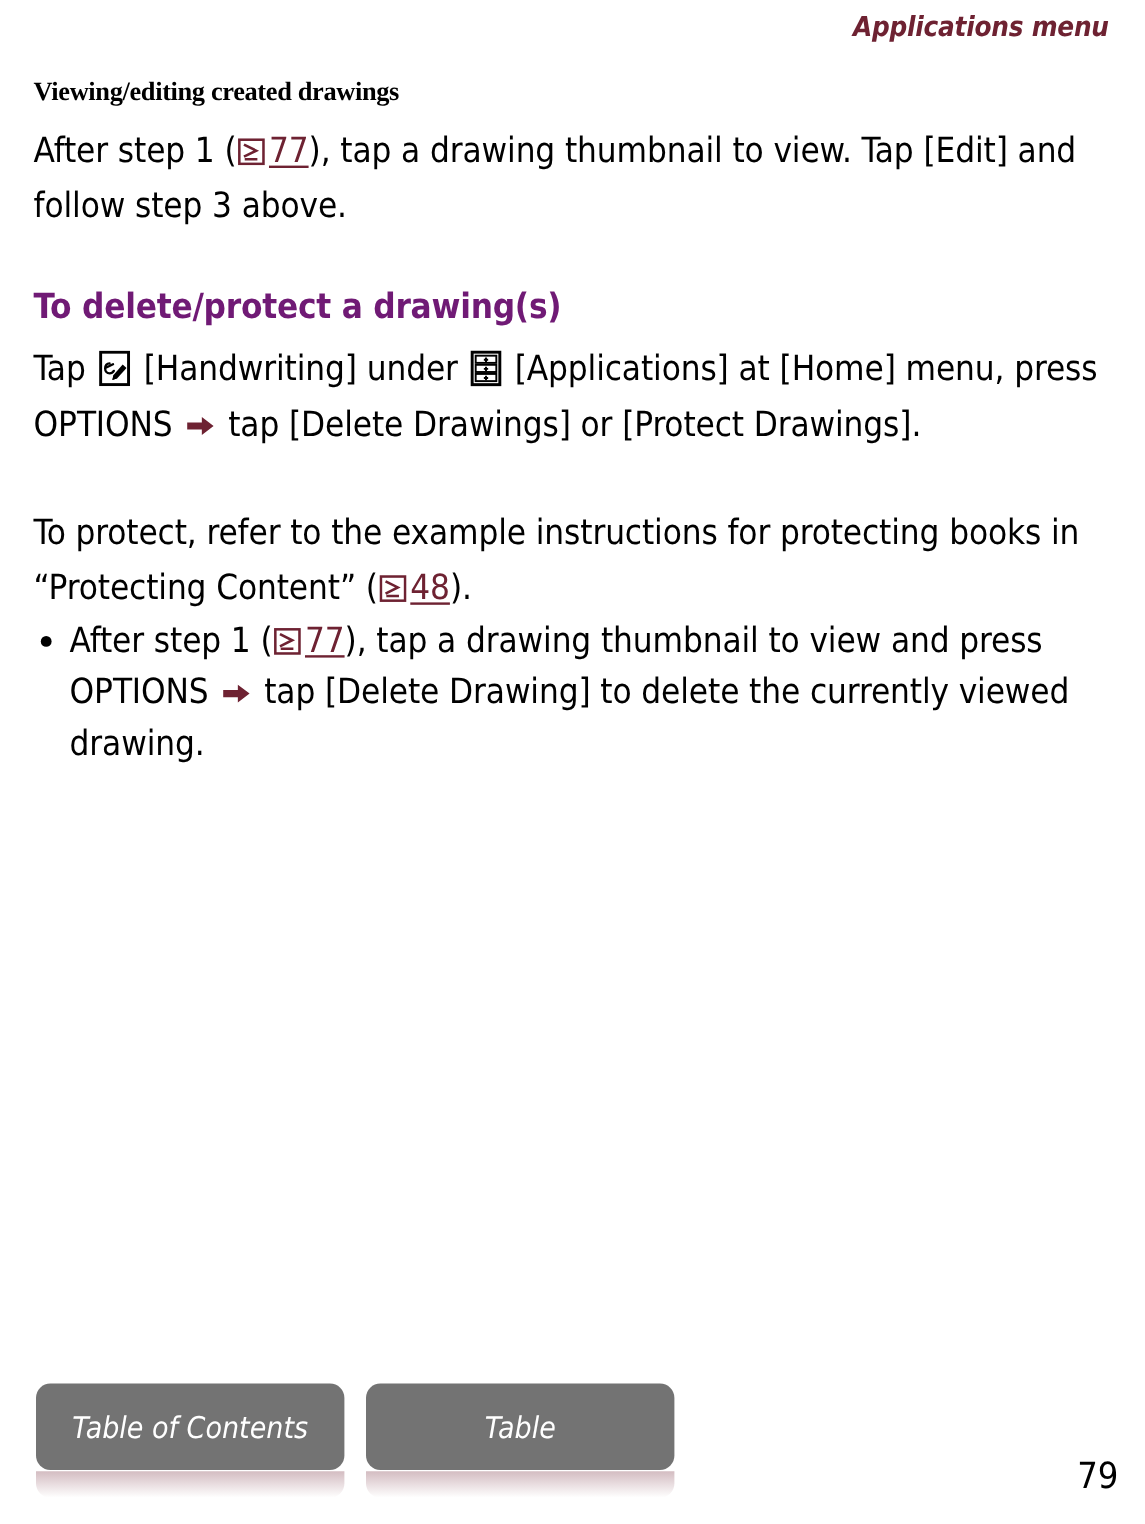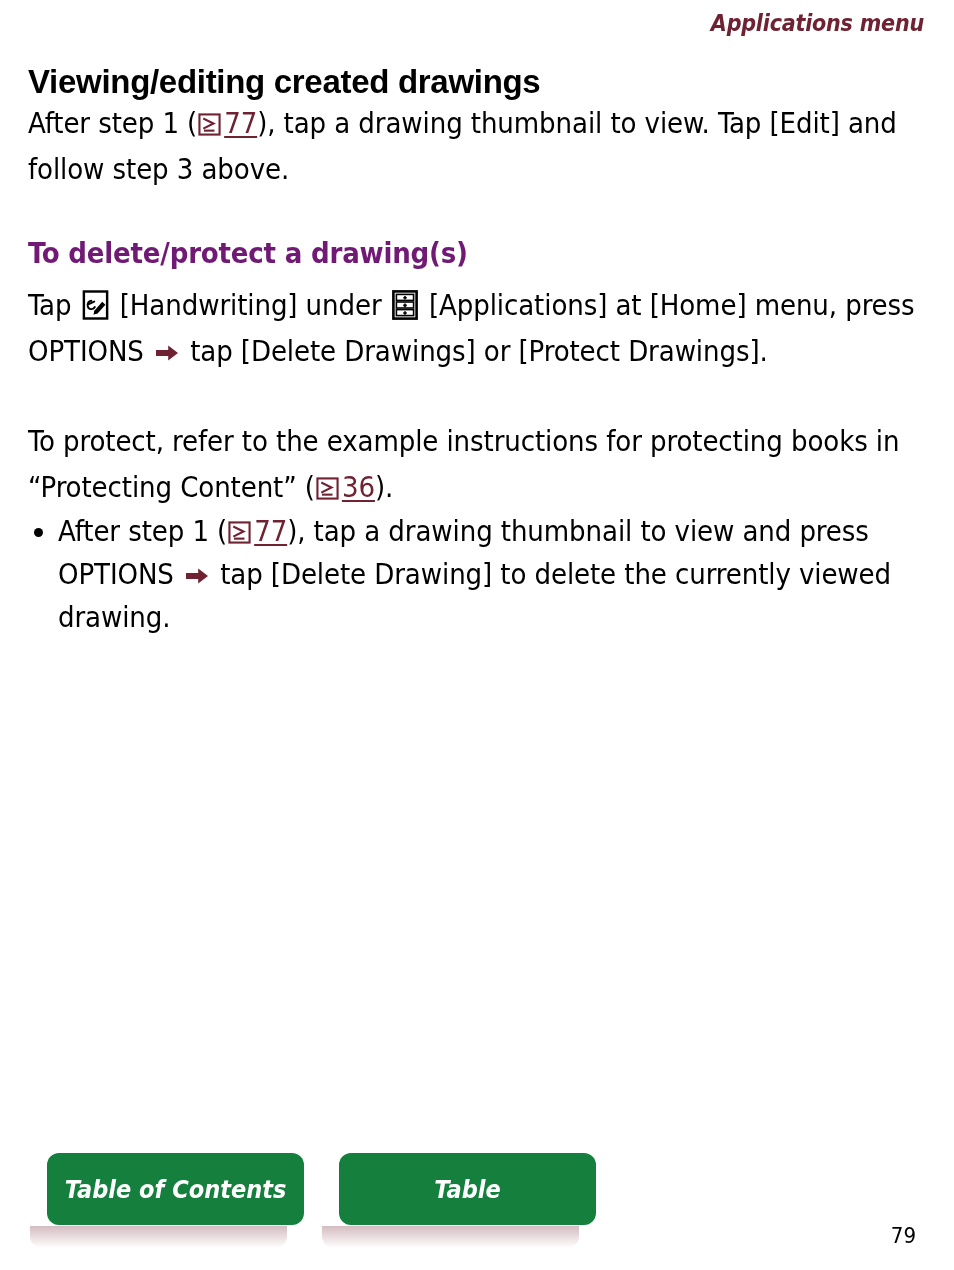--- a/index.html
+++ b/index.html
@@ -32,26 +32,26 @@
 
   
   .page-body {
     position: absolute;
     left: 28px;
     top: 64px;
     width: 900px;
   }
 
   h1.section-title {
-    font-family: Liberation Sans, sans-serif;
-    font-weight: bold;
-    font-size: 33px;
+    font-family: Liberation Serif, serif;
+    font-weight: bold;
+    font-size: 22px;
     line-height: 1.1;
     letter-spacing: -0.3px;
-    margin: 0 0 0 0;
+    margin: 0 0 14px 0;
     color: #000;
   }
   h2.sub-title {
     font-family: "DejaVu Sans Condensed", "Liberation Sans Narrow", "Liberation Sans", sans-serif;
     font-weight: bold;
     font-size: 29px;
     line-height: 1.1;
     letter-spacing: -0.2px;
     margin: 46px 0 12px 0;
     color: #701a75;
@@ -148,51 +148,50 @@
   }
   .nav-button-wrap {
     position: relative;
   }
   .nav-button {
     display: flex;
     align-items: center;
     justify-content: center;
     height: 72px;
     border-radius: 12px;
-    background: #15803d;
+    background: #737373;
     color: #ffffff;
     font-family: "DejaVu Sans Condensed", "Liberation Sans Narrow", "Liberation Sans", sans-serif;
-    font-weight: bold;
+    font-weight: normal;
     font-style: italic;
     font-size: 25px;
     letter-spacing: 0px;
     padding: 0 26px;
     box-sizing: border-box;
     cursor: pointer;
     white-space: nowrap;
-    margin-left: 17px;
   }
   .nav-button.toc { width: 257px; }
   .nav-button.index { width: 257px; }
   
   .nav-button-reflection {
     height: 22px;
     border-radius: 0 0 12px 12px;
     margin-top: 1px;
     background: linear-gradient(to bottom, rgba(110,34,50,0.30), rgba(110,34,50,0.0));
   }
   .nav-button-reflection.toc { width: 257px; }
   .nav-button-reflection.index { width: 257px; }
 
   .page-number {
     position: absolute;
-    right: 38px;
+    right: 22px;
     bottom: 22px;
     font-family: "DejaVu Sans Condensed", "Liberation Sans Narrow", "Liberation Sans", sans-serif;
-    font-size: 22px;
+    font-size: 30px;
     color: #000;
   }
 </style>
 </head>
 <body>
 
 <div class="running-header">Applications menu</div>
 
 <div class="page-body">
 
@@ -232,21 +231,21 @@
     </svg>
     <span>tap [Delete Drawings] or [Protect Drawings].</span>
   </p>
 
 
   <p class="body-text spaced">
     <span>To protect, refer to the example instructions for protecting books in “Protecting Content” (</span><span class="page-ref"><svg class="ref-icon" viewBox="0 0 24 24" aria-hidden="true">
           <rect x="1.5" y="1.5" width="21" height="21" fill="none" stroke="#6E2232" stroke-width="2.2"></rect>
           <path d="M6.5 6.2 L16.2 11.0 L6.5 15.8" fill="none" stroke="#6E2232" stroke-width="2.2" stroke-linecap="square" stroke-linejoin="miter"></path>
           <line x1="6.2" y1="18.4" x2="17.2" y2="18.4" stroke="#6E2232" stroke-width="2.2"></line>
-        </svg><span class="page-num">36</span></span><span>).</span>
+        </svg><span class="page-num">48</span></span><span>).</span>
   </p>
 
 
   <ul class="tip-list">
     <li>
       <span class="bullet-dot"></span><span>After step 1 (</span><span class="page-ref"><svg class="ref-icon" viewBox="0 0 24 24" aria-hidden="true">
             <rect x="1.5" y="1.5" width="21" height="21" fill="none" stroke="#6E2232" stroke-width="2.2"></rect>
             <path d="M6.5 6.2 L16.2 11.0 L6.5 15.8" fill="none" stroke="#6E2232" stroke-width="2.2" stroke-linecap="square" stroke-linejoin="miter"></path>
             <line x1="6.2" y1="18.4" x2="17.2" y2="18.4" stroke="#6E2232" stroke-width="2.2"></line>
           </svg><span class="page-num">77</span></span><span>), tap a drawing thumbnail to view and press OPTIONS</span>

